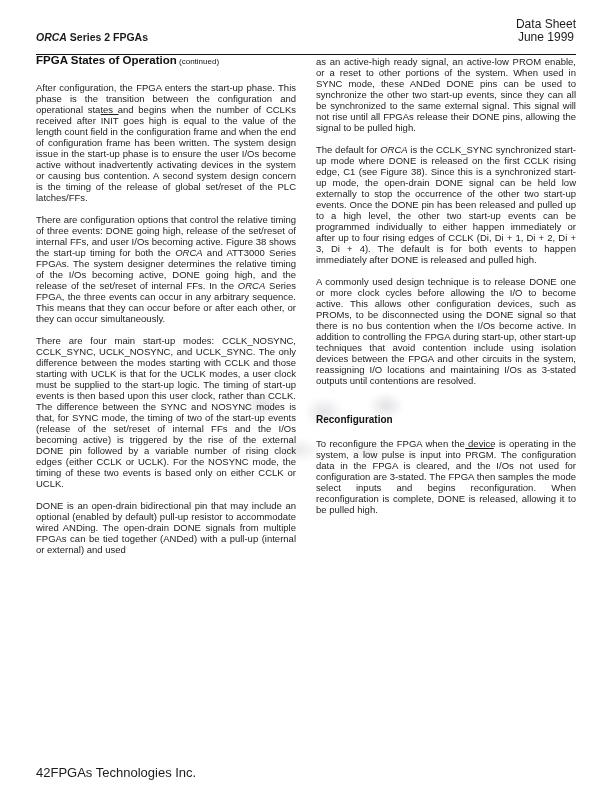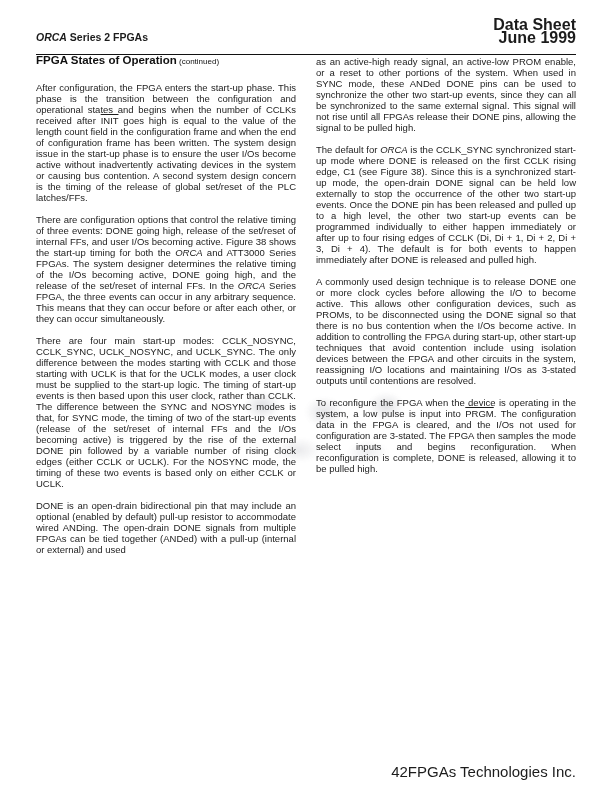--- a/index.html
+++ b/index.html
@@ -24,23 +24,23 @@
     display: flex;
     justify-content: space-between;
     align-items: flex-end;
   }
   .header-left {
     font-size: 10.5px;
     font-weight: bold;
     padding-bottom: 1px;
   }
   .header-right {
-    text-align: right;
-    font-size: 16px;
-    font-weight: bold;
+    text-align: center;
+    font-size: 12px;
+    font-weight: normal;
     line-height: 13px;
   }
   .rule {
     position: absolute;
     left: 36px; right: 36px; top: 54px;
     border-top: 1.2px solid #111;
   }
   
   .columns {
     position: absolute;
@@ -87,22 +87,22 @@
       radial-gradient(ellipse 34px 18px at 70px 72px,  rgba(150,152,162,.26), transparent 70%),
       radial-gradient(ellipse 30px 16px at 140px 74px, rgba(150,152,162,.22), transparent 70%);
     filter: blur(1.5px);
     opacity: .8;
   }
   
   .footer {
     position: absolute;
     left: 36px; right: 36px; bottom: 12px;
     display: flex;
-    justify-content: flex-end;
-    font-size: 15px;
+    justify-content: flex-start;
+    font-size: 13px;
     color: #1c1c1c;
   }
 </style>
 </head>
 <body>
 
 <div class="page">
 
   <div class="header">
     <div class="header-left"><span style="font-style: italic; font-weight: bold;">ORCA</span><span style="font-weight: bold;"> Series 2 FPGAs</span></div>
@@ -123,20 +123,21 @@
       <p><span>After configuration, the FPGA enters the start-up phase. This phase is the transition between the configuration and operational states and begins when the number of CCLKs received after </span><span style="text-decoration: overline;">INIT</span><span> goes high is equal to the value of the length count field in the configuration frame and when the end of configuration frame has been written. The system design issue in the start-up phase is to ensure the user I/Os become active without inadvertently activating devices in the system or causing bus contention. A second system design concern is the timing of the release of global set/reset of the PLC latches/FFs.</span></p>
       <p><span>There are configuration options that control the relative timing of three events: DONE going high, release of the set/reset of internal FFs, and user I/Os becoming active. Figure 38 shows the start-up timing for both the </span><span style="font-style: italic;">ORCA</span><span> and ATT3000 Series FPGAs. The system designer determines the relative timing of the I/Os becoming active, DONE going high, and the release of the set/reset of internal FFs. In the </span><span style="font-style: italic;">ORCA</span><span> Series FPGA, the three events can occur in any arbitrary sequence. This means that they can occur before or after each other, or they can occur simultaneously.</span></p>
       <p><span>There are four main start-up modes: CCLK_NOSYNC, CCLK_SYNC, UCLK_NOSYNC, and UCLK_SYNC. The only difference between the modes starting with CCLK and those starting with UCLK is that for the UCLK modes, a user clock must be supplied to the start-up logic. The timing of start-up events is then based upon this user clock, rather than CCLK. The difference between the SYNC and NOSYNC modes is that, for SYNC mode, the timing of two of the start-up events (release of the set/reset of internal FFs and the I/Os becoming active) is triggered by the rise of the external DONE pin followed by a variable number of rising clock edges (either CCLK or UCLK). For the NOSYNC mode, the timing of these two events is based only on either CCLK or UCLK.</span></p>
       <p><span>DONE is an open-drain bidirectional pin that may include an optional (enabled by default) pull-up resistor to accommodate wired ANDing. The open-drain DONE signals from multiple FPGAs can be tied together (ANDed) with a pull-up (internal or external) and used</span></p>
     </section>
 
     <section class="col">
       <p><span>as an active-high ready signal, an active-low PROM enable, or a reset to other portions of the system. When used in SYNC mode, these ANDed DONE pins can be used to synchronize the other two start-up events, since they can all be synchronized to the same external signal. This signal will not rise until all FPGAs release their DONE pins, allowing the signal to be pulled high.</span></p>
       <p><span>The default for </span><span style="font-style: italic;">ORCA</span><span> is the CCLK_SYNC synchronized start-up mode where DONE is released on the first CCLK rising edge, C1 (see Figure 38). Since this is a synchronized start-up mode, the open-drain DONE signal can be held low externally to stop the occurrence of the other two start-up events. Once the DONE pin has been released and pulled up to a high level, the other two start-up events can be programmed individually to either happen immediately or after up to four rising edges of CCLK (Di, Di + 1, Di + 2, Di + 3, Di + 4). The default is for both events to happen immediately after DONE is released and pulled high.</span></p>
       <p><span>A commonly used design technique is to release DONE one or more clock cycles before allowing the I/O to become active. This allows other configuration devices, such as PROMs, to be disconnected using the DONE signal so that there is no bus contention when the I/Os become active. In addition to controlling the FPGA during start-up, other start-up techniques that avoid contention include using isolation devices between the FPGA and other circuits in the system, reassigning I/O locations and maintaining I/Os as 3-stated outputs until contentions are resolved.</span></p>
+      <h2 class="sub-heading spaced">Reconfiguration</h2>
       <p><span>To reconfigure the FPGA when the device is operating in the system, a low pulse is input into </span><span style="text-decoration: overline;">PRGM</span><span>. The configuration data in the FPGA is cleared, and the I/Os not used for configuration are 3-stated. The FPGA then samples the mode select inputs and begins reconfiguration. When reconfiguration is complete, DONE is released, allowing it to be pulled high.</span></p>
     </section>
 
   </div>
 
   <div class="footer">
     <span>42</span>
     <span>FPGAs Technologies Inc.</span>
   </div>
 

